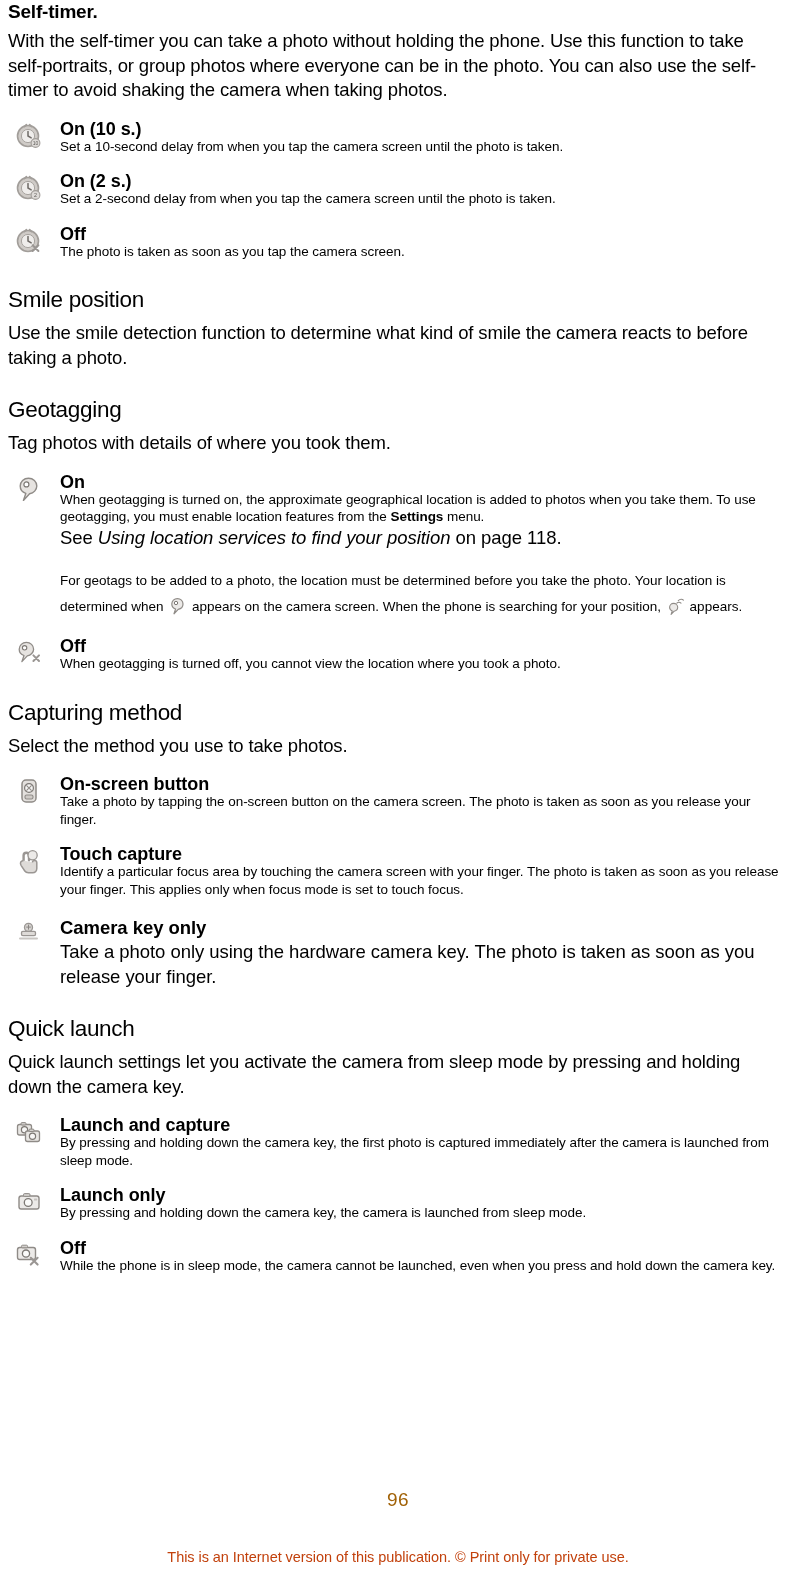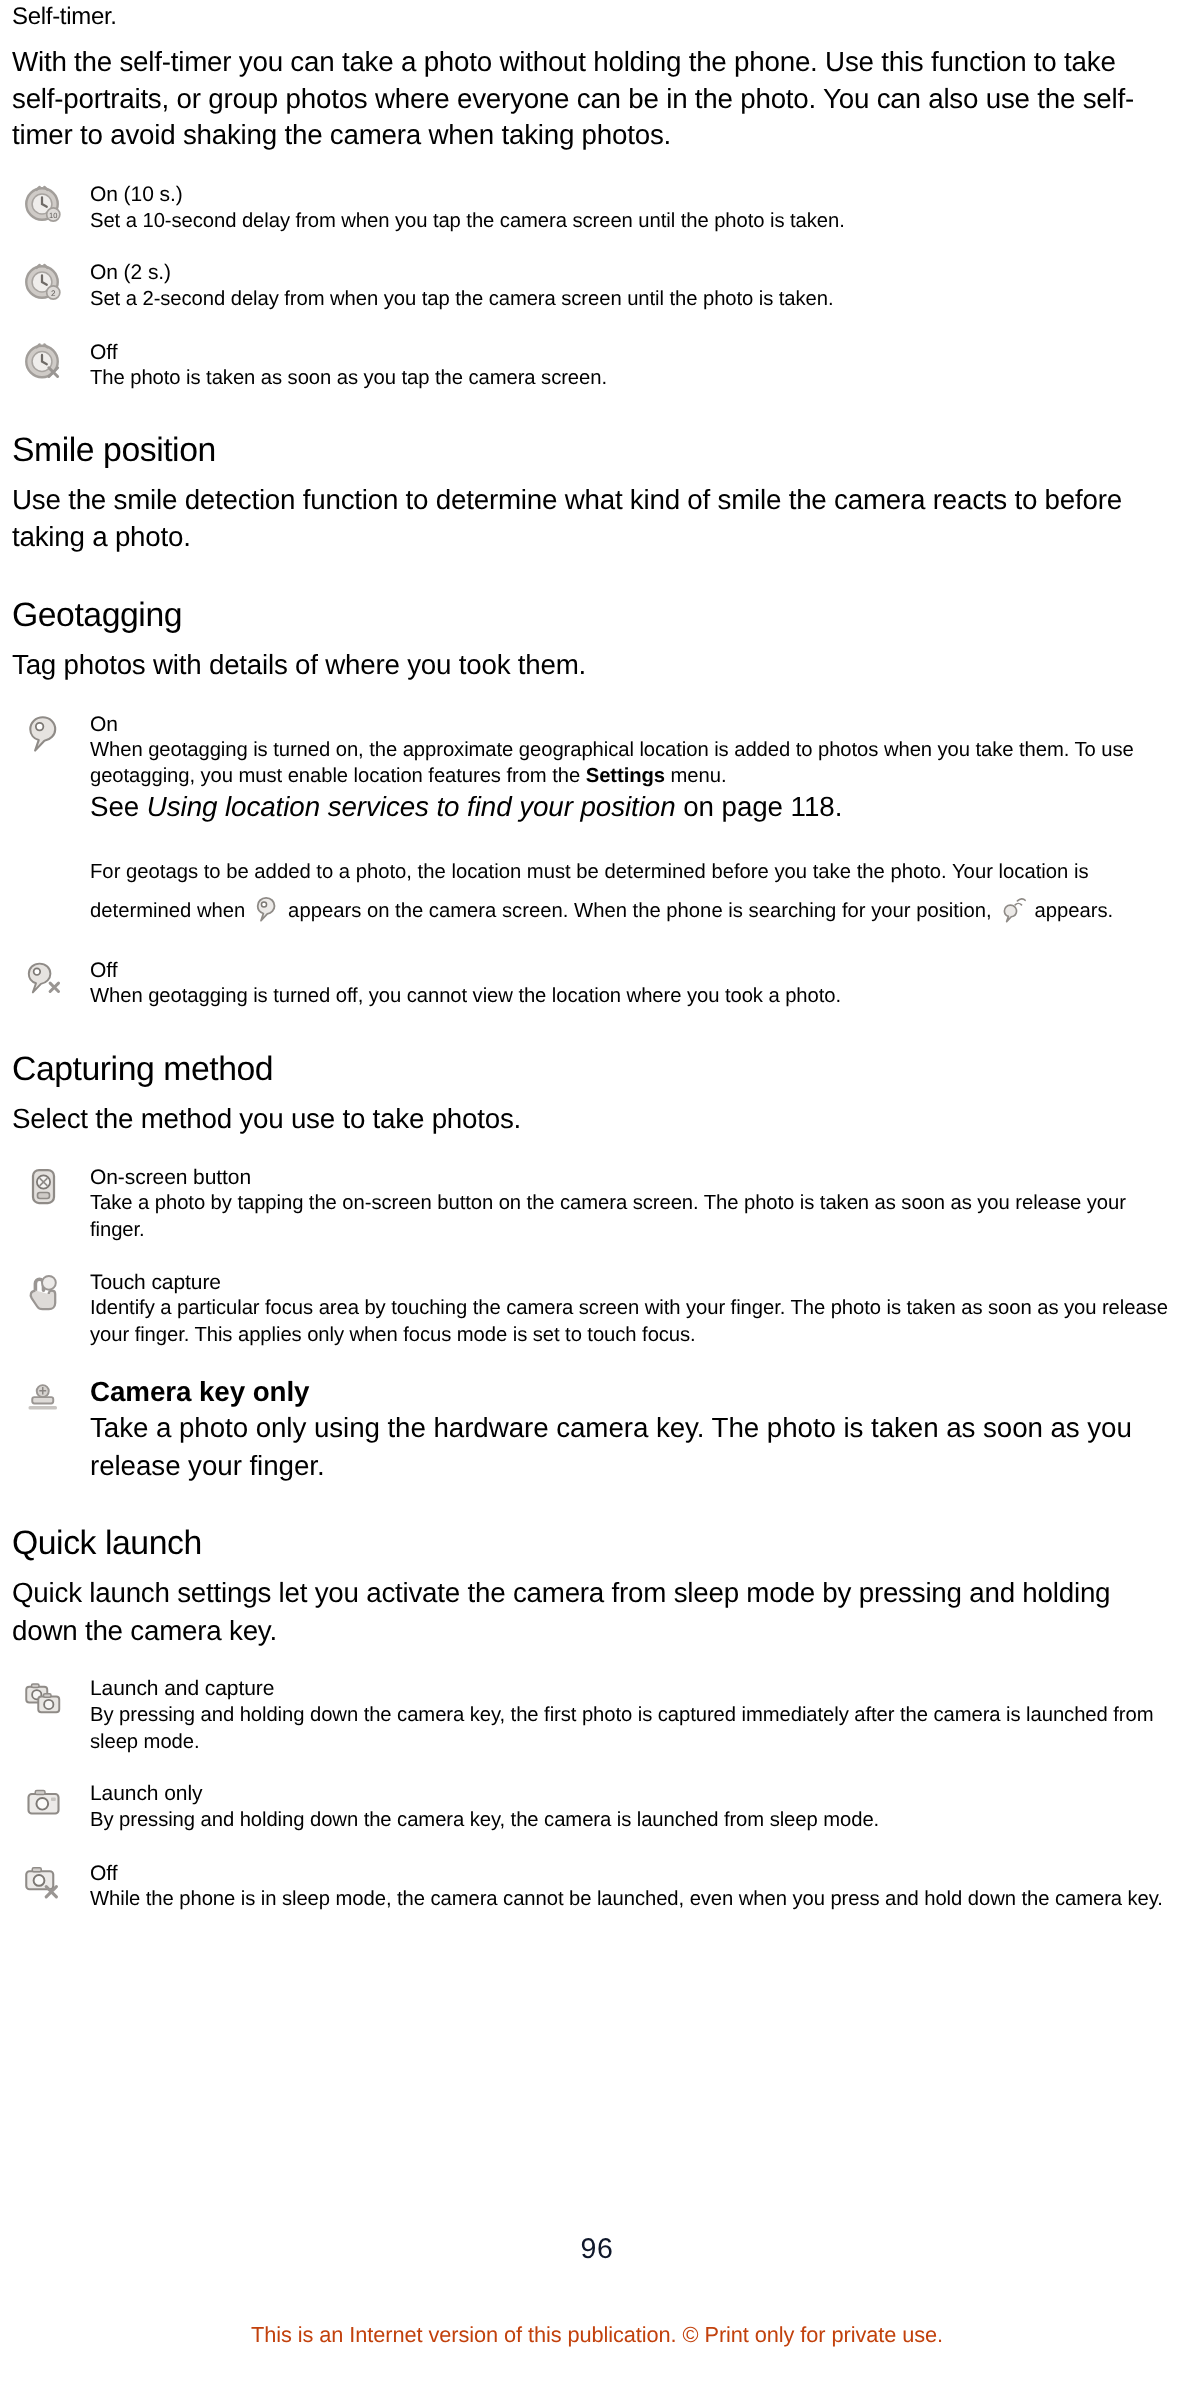--- a/index.html
+++ b/index.html
@@ -19,22 +19,22 @@
     position: relative;
     width: 796px;
     height: 1589px;
     box-sizing: border-box;
     padding: 0 14px 0 8px;
     overflow: hidden;
   }
 
   
   .h-bold {
-    font-size: 16px;
-    font-weight: normal;
+    font-size: 19px;
+    font-weight: bold;
     line-height: 24px;
     margin: 0 0 5px 0;
     letter-spacing: -0.2px;
   }
   .h-section {
     font-size: 22.5px;
     font-weight: normal;
     line-height: 28px;
     margin: 0;
     letter-spacing: -0.3px;
@@ -60,22 +60,22 @@
   }
   .opt .icon-slot {
     position: absolute;
     left: 6px;
     top: 1px;
     width: 30px;
     height: 28px;
     display: block;
   }
   .opt-title {
-    font-size: 14px;
-    font-weight: normal;
+    font-size: 18px;
+    font-weight: bold;
     line-height: 17px;
     margin: 0;
     letter-spacing: -0.05px;
   }
   .opt-desc {
     font-size: 13.5px;
     font-weight: normal;
     line-height: 17.5px;
     margin: 0;
     letter-spacing: -0.05px;
@@ -112,21 +112,21 @@
   }
 
   
   .page-number {
     position: absolute;
     left: 0;
     right: 0;
     top: 1489px;
     text-align: center;
     font-size: 19px;
-    color: #0f172a;
+    color: #a16207;
     letter-spacing: 0.5px;
   }
   .footer-note {
     position: absolute;
     left: 0;
     right: 0;
     top: 1549px;
     text-align: center;
     font-size: 14.5px;
     color: #c2410c;

